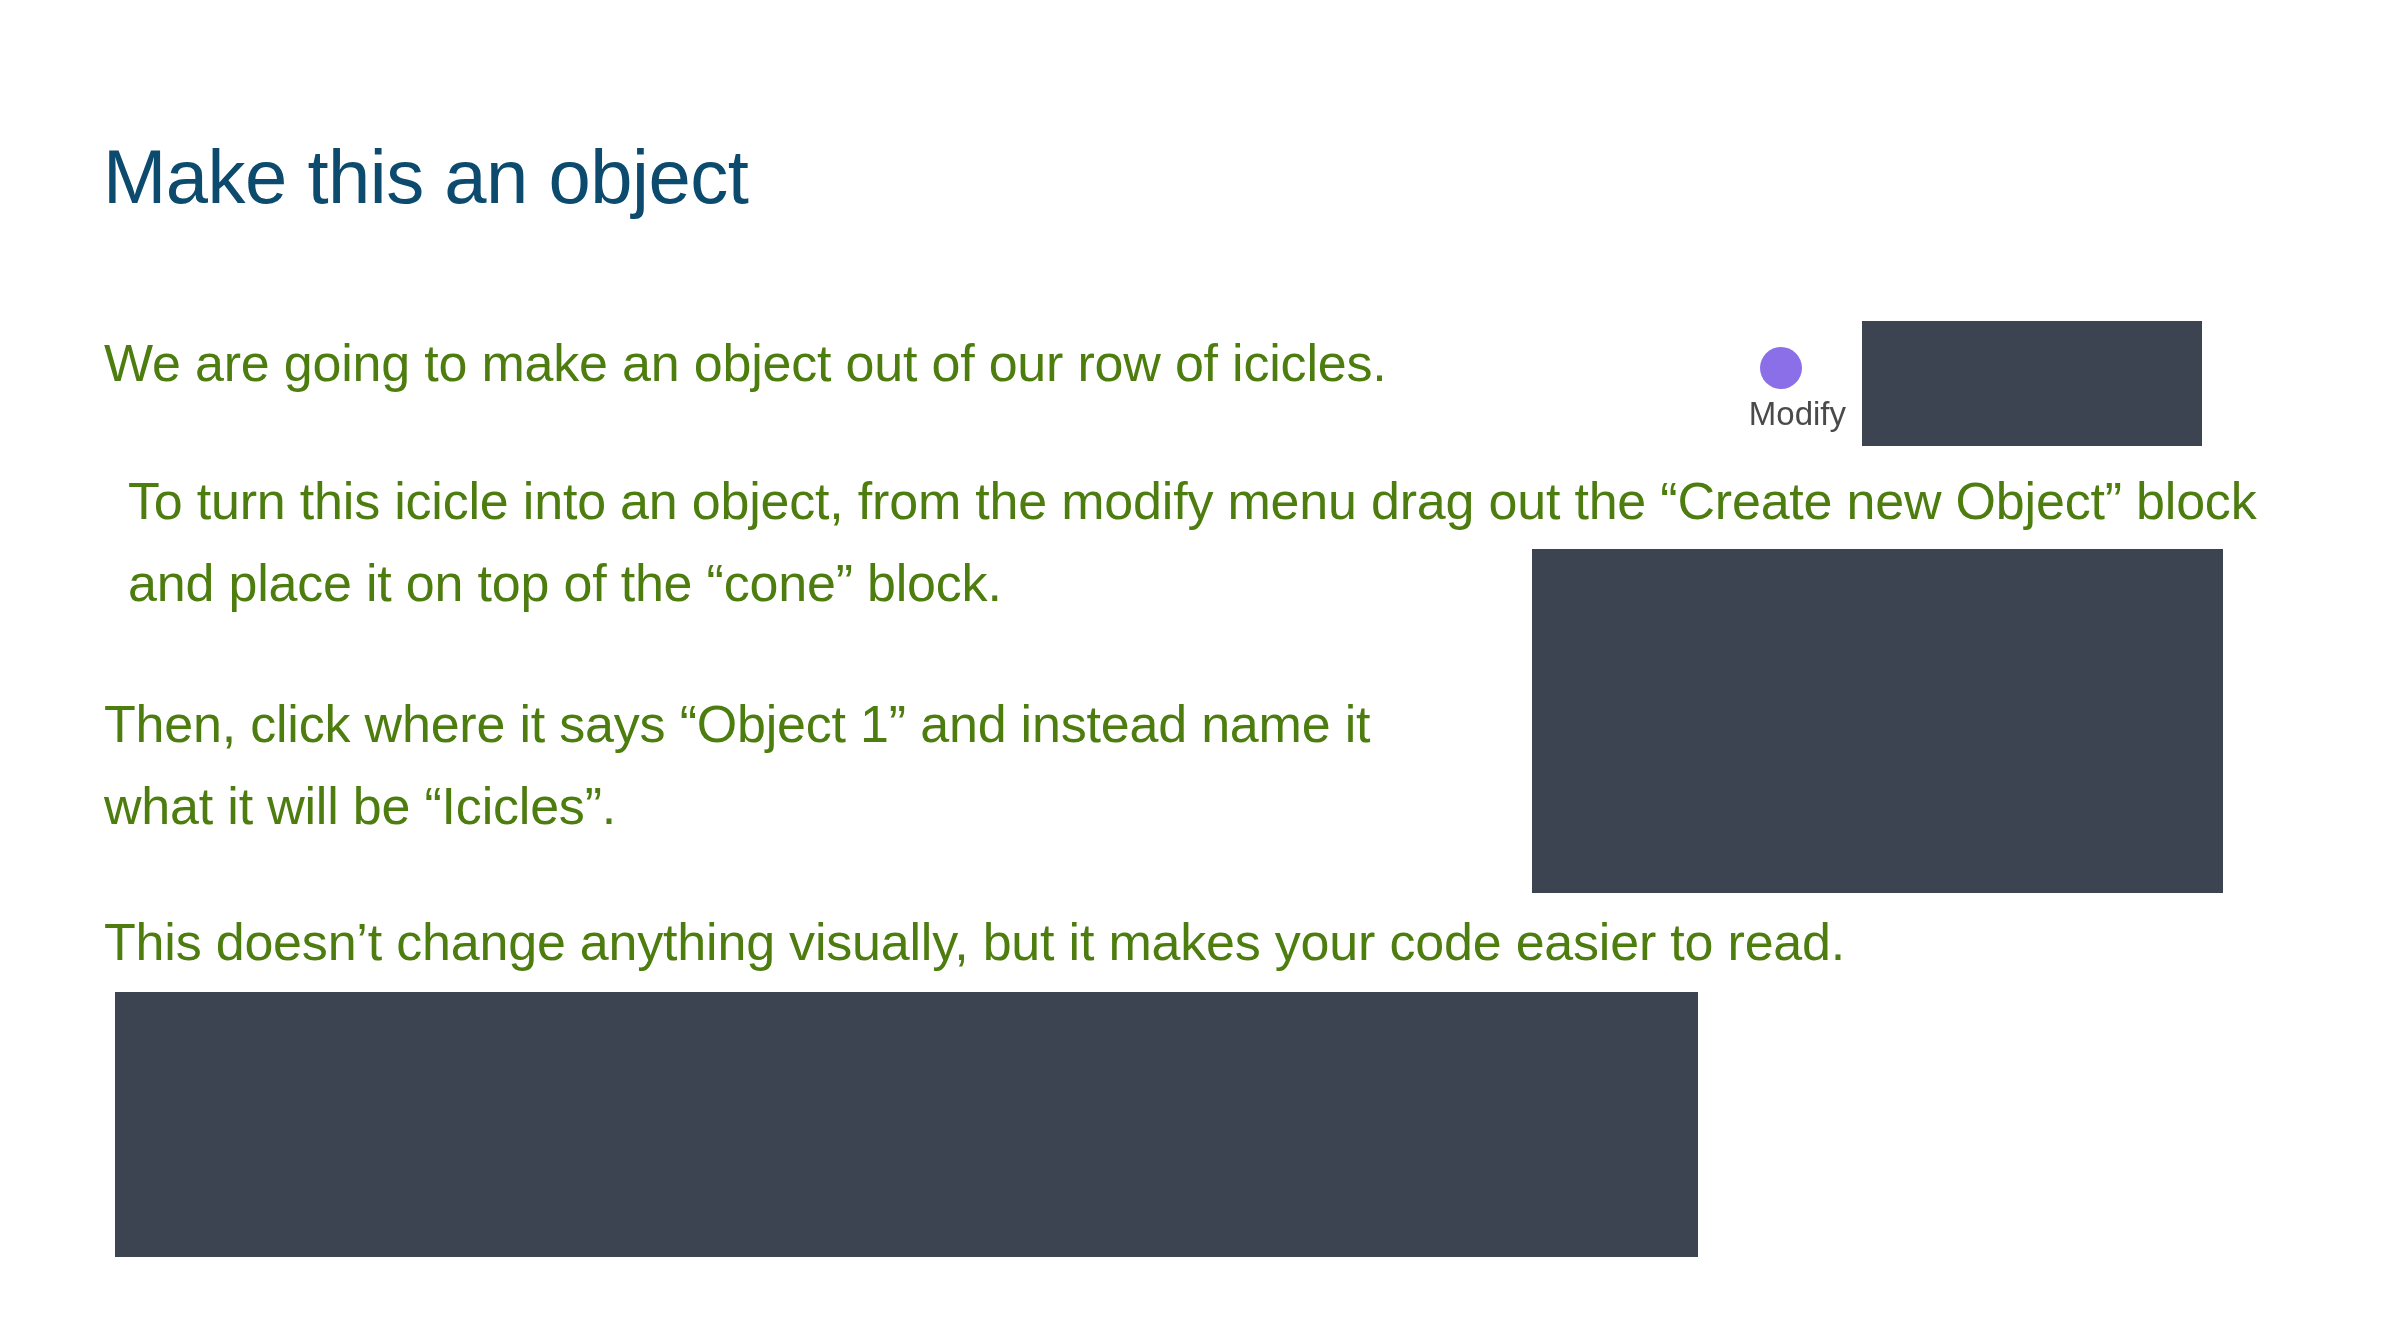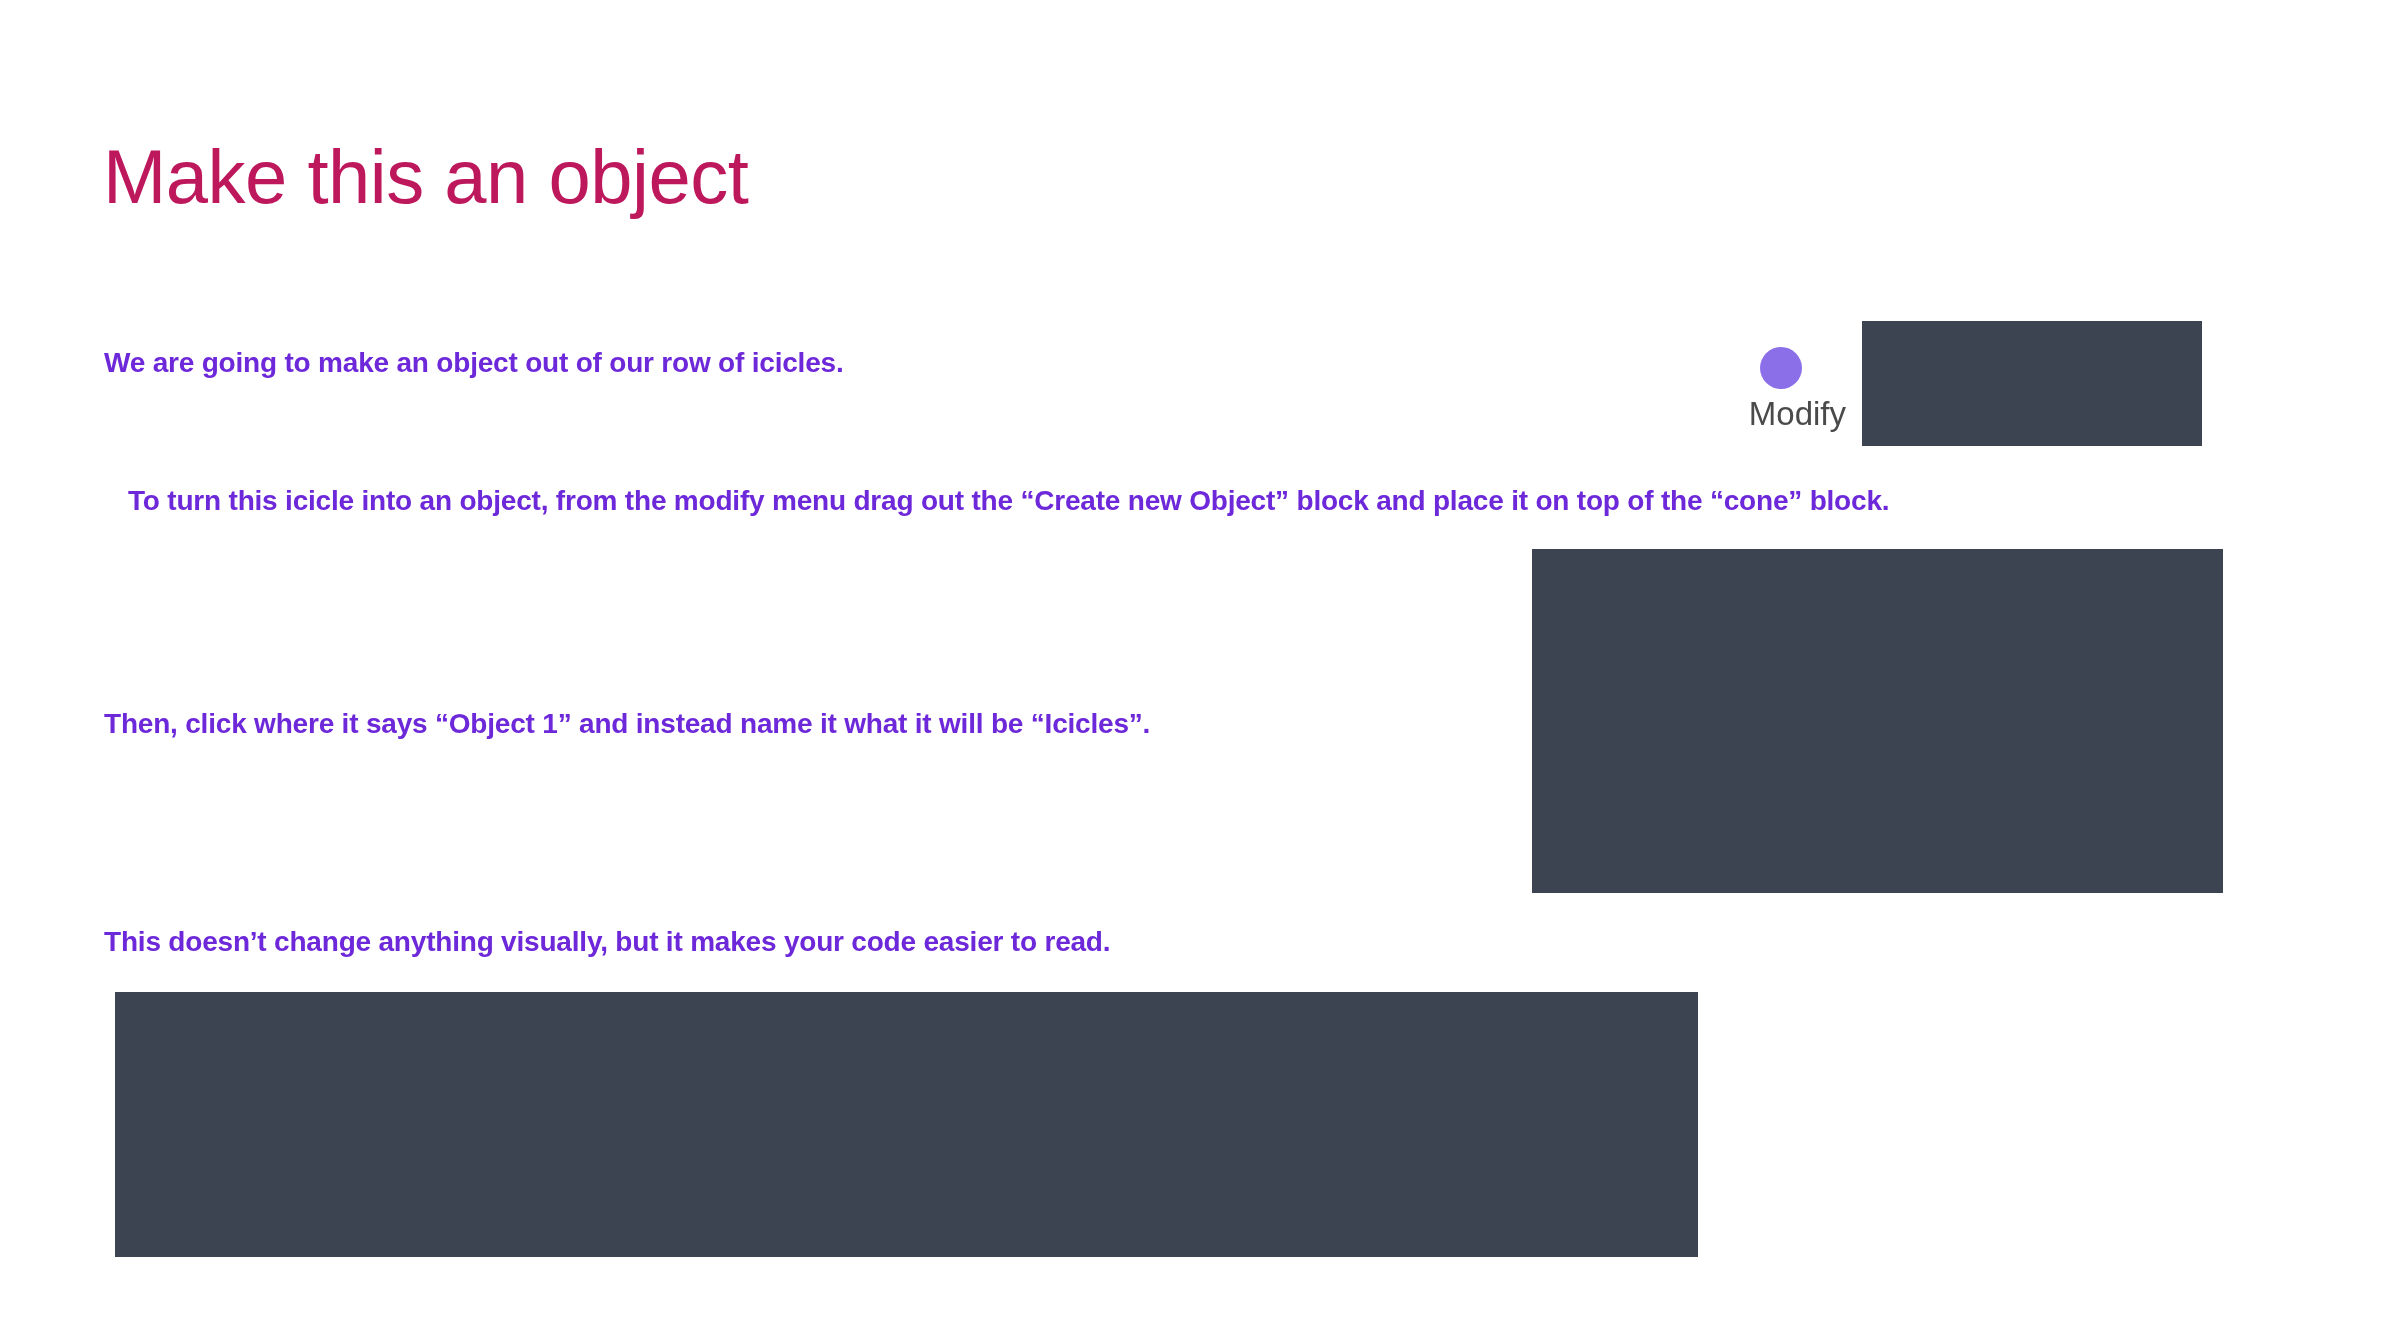--- a/index.html
+++ b/index.html
@@ -8,28 +8,28 @@
     background:#ffffff;
     font-family:"Liberation Sans", sans-serif;
     overflow:hidden;
     position:relative;
   }
 
   
   #slide-title{
     position:absolute;left:103px;top:135px;
     font-size:76px;line-height:84px;
-    color:#be185d;font-weight:400;
+    color:#0c4a6e;font-weight:400;
     letter-spacing:-0.5px;
     white-space:nowrap;
   }
   .para{
     position:absolute;
-    font-size:28px;line-height:82px;
-    color:#6d28d9;font-weight:700;
+    font-size:52px;line-height:82px;
+    color:#4d7c0f;font-weight:400;
     letter-spacing:-0.2px;
   }
   #para-1{left:104px;top:322px;}
   #para-2{left:104px;top:460px;width:2180px;margin-left:24px;}
   #para-3{left:104px;top:683px;width:1330px;}
   #para-4{left:104px;top:901px;}
 
   
   .canvas-panel{
     position:absolute;

